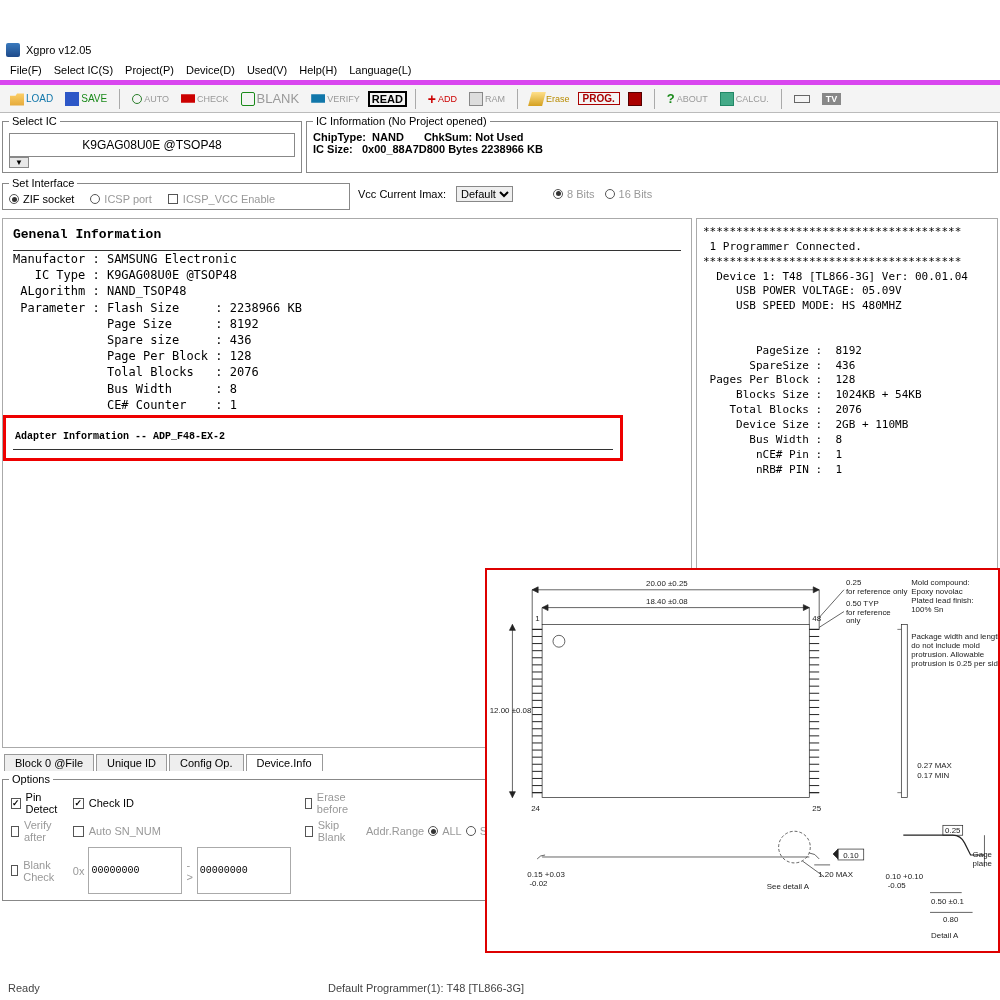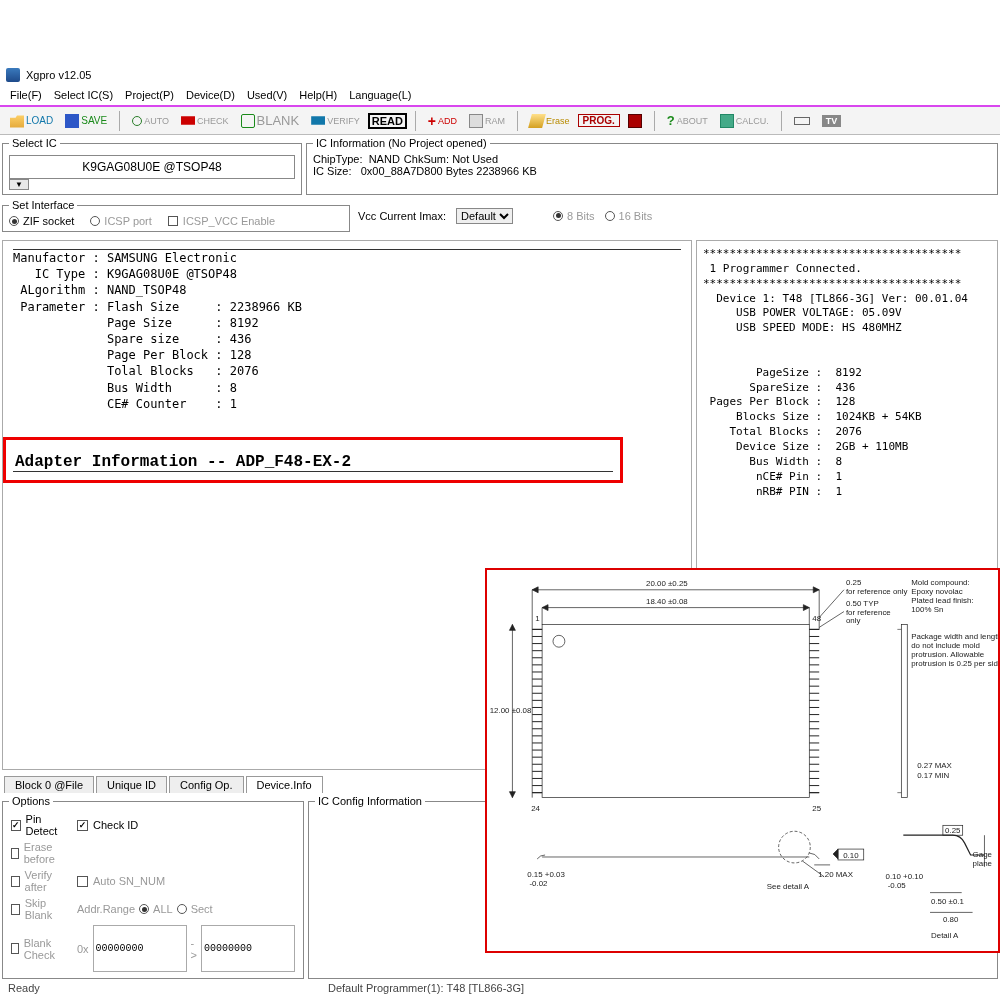--- a/index.html
+++ b/index.html
@@ -1,59 +1,59 @@
 <!DOCTYPE html>
 <html><head>
 <meta charset="utf-8">
 <style>
 * { box-sizing: border-box; margin: 0; padding: 0; }
 body { font-family: "Segoe UI", Tahoma, sans-serif; font-size: 11px; background: #fff; width: 1000px; height: 1000px; overflow: hidden; color: #000; }
-.title-bar { display: flex; align-items: center; padding: 3px 6px; gap: 6px; margin-top: 65px; }
+.title-bar { display: flex; align-items: center; padding: 3px 6px; gap: 6px; margin-top: 40px; }
 .title-bar .icon { width: 14px; height: 14px; background: linear-gradient(#3a7abd,#1e4a8a); border-radius: 2px; }
-.menu-bar { display: flex; gap: 12px; padding: 4px 10px; border-bottom: 2px solid #d946ef; }
+.menu-bar { display: flex; gap: 12px; padding: 4px 10px; border-bottom: 5px solid #d946ef; }
 .menu-bar span { cursor: default; }
 .toolbar { display: flex; align-items: center; gap: 4px; padding: 2px 6px; border-bottom: 1px solid #bbb; background: #f4f4f4; height: 28px; font-size: 10px; }
 .tbtn { display: flex; align-items: center; gap: 2px; padding: 1px 3px; border: 1px solid transparent; cursor: default; }
 .tbtn-ic { width: 14px; height: 14px; display: inline-block; }
 .tbtn-read { border: 2px solid #000; padding: 0 2px; font-weight: bold; font-size: 11px; }
 .tbtn-prog { border: 1.5px solid #a00; padding: 0 4px; font-weight: bold; color: #a00; font-size: 10px; }
 .sep { width: 1px; height: 20px; background: #aaa; margin: 0 4px; }
 fieldset { border: 1px solid #888; margin: 2px; padding: 4px 6px; font-size: 11px; }
 legend { font-size: 11px; padding: 0 3px; }
 .top-row { display: flex; }
 .select-ic { width: 300px; }
 .select-ic .combo { display: flex; margin-top: 2px; flex-direction: column; }
 .select-ic .combo-text { flex: 1; border: 1px solid #888; padding: 4px 0; text-align: center; background: #fff; font-size: 12px; }
 .select-ic .combo-btn { width: 20px; border: 1px solid #888; background: #e8e8e8; display: flex; align-items: center; justify-content: center; font-size: 8px; }
 .ic-info { flex: 1; }
-.ic-info-row { display: flex; gap: 4px; }
+.ic-info-row { display: flex; gap: 20px; font-weight: bold; }
 .set-row { display: flex; }
 .set-interface { width: 348px; display: flex; gap: 16px; align-items: flex-end; }
 .vcc-group { flex: 1; display: flex; align-items: center; gap: 10px; padding: 6px; }
 .radio { display: flex; align-items: center; gap: 4px; }
 .radio-dot { width: 10px; height: 10px; border: 1px solid #555; border-radius: 50%; display: inline-flex; align-items: center; justify-content: center; }
 .radio-dot.sel::after { content: ""; width: 5px; height: 5px; background: #333; border-radius: 50%; }
 .chk { width: 10px; height: 10px; border: 1px solid #555; display: inline-block; }
 .disabled { color: #999; }
 select.small { font-size: 11px; border: 1px solid #888; }
 .main-panels { display: flex; margin-top: 4px; }
 .left-panel { flex: 0 0 690px; border: 1px solid #aaa; margin: 2px; padding: 8px 10px; font-family: "Courier New", monospace; font-size: 12px; position: relative; height: 530px; background: #fff; }
 .right-panel { flex: 1; border: 1px solid #aaa; margin: 2px; padding: 6px; font-family: "Courier New", monospace; font-size: 11px; height: 400px; background: #fff; overflow: hidden; }
 .right-panel pre { white-space: pre; line-height: 1.35; }
 .left-panel pre { white-space: pre; line-height: 1.35; }
 .left-panel h3 { font-family: "Courier New", monospace; font-size: 13px; font-weight: bold; margin-bottom: 8px; }
 .left-panel hr { border: none; border-top: 1px solid #333; }
 .red-box { border: 3px solid #e00; position: absolute; left: 0; top: 196px; width: 620px; height: 46px; }
-.adapter-line { position: absolute; left: 12px; top: 212px; font-family: "Courier New", monospace; font-size: 16px; font-weight: bold; }
+.adapter-line { position: absolute; left: 12px; top: 212px; font-family: "Courier New", monospace; font-size: 10px; font-weight: bold; }
 .tabstrip { display: flex; margin-top: 4px; margin-left: 4px; font-size: 11px; }
 .tab { border: 1px solid #999; border-bottom: none; padding: 2px 10px; background: #eee; margin-right: 2px; cursor: default; }
 .tab.active { background: #fff; font-weight: normal; }
 .bottom-row { display: flex; }
 .options { width: 302px; }
-.options .grid { display: grid; grid-template-columns: 1fr 1fr; gap: 4px 14px; padding: 2px; }
+.options .grid { display: grid; grid-template-columns: 1fr 1fr 1fr 1fr; gap: 4px 14px; padding: 2px; }
 .opt { display: flex; align-items: center; gap: 5px; }
 .chkbox { width: 11px; height: 11px; border: 1px solid #555; background: #fff; display: inline-flex; align-items: center; justify-content: center; font-size: 9px; line-height: 1; }
 .chkbox.checked::after { content: "✓"; font-weight: bold; }
 .ic-config { flex: 1; }
 .addr-row { display: flex; align-items: center; gap: 4px; font-size: 11px; }
 .addr-row input { width: 94px; font-family: "Courier New", monospace; font-size: 10px; border: 1px solid #aaa; padding: 17px 2px; background: #fff; }
 .diagram { position: absolute; right: 0; top: 568px; width: 515px; height: 385px; border: 2px solid #d00; background: #fff; }
 .diagram svg { width: 100%; height: 100%; }
 .status-bar { position: absolute; left: 0; bottom: 4px; width: 100%; display: flex; padding: 2px 8px; font-size: 11px; color: #444; }
 .status-left { width: 320px; }
@@ -185,20 +185,21 @@
       </span>
     <span class="radio disabled">
         <span class="radio-dot"></span>
         <span>16 Bits</span>
       </span>
   </div>
 </div>
 
 <div class="main-panels">
   <div class="left-panel">
+    <h3>Genenal Information</h3>
     <hr>
     <pre>Manufactor : SAMSUNG Electronic
    IC Type : K9GAG08U0E @TSOP48
  ALgorithm : NAND_TSOP48
  Parameter : Flash Size     : 2238966 KB
              Page Size      : 8192
              Spare size     : 436
              Page Per Block : 128
              Tolal Blocks   : 2076
              Bus Width      : 8

